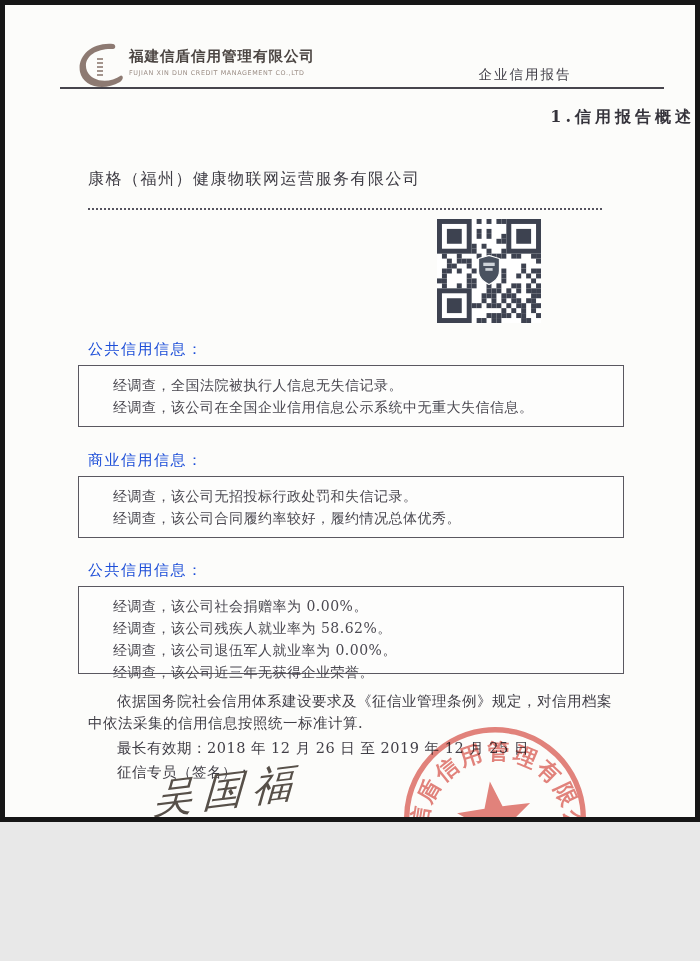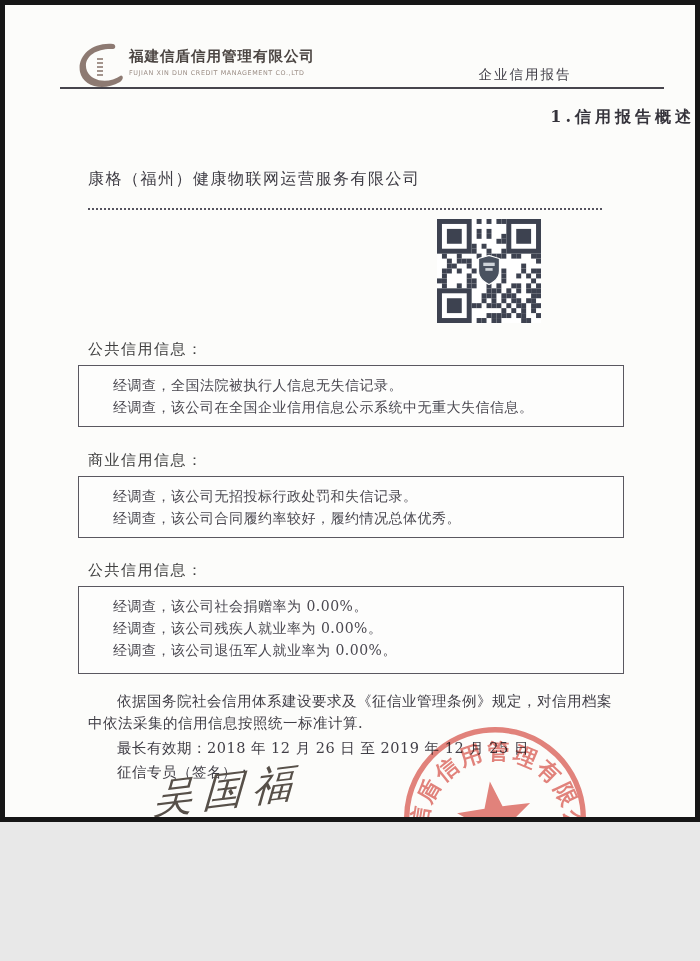--- a/index.html
+++ b/index.html
@@ -29,21 +29,21 @@
   
   .subject{left:83px;top:164px;font-size:16px;letter-spacing:1.5px;color:#3e3c44;}
   .dotted-rule{left:83px;top:203px;width:514px;border-top:2px dotted#55535e;height:0;}
 
   
   .rating{left:120px;top:226px;font-size:38px;font-weight:bold;color:#535b6c;letter-spacing:5px;}
   .rating .val{font-family:"DejaVu Sans Mono","Liberation Mono",monospace;font-size:36px;letter-spacing:0;color:#4e5668;}
   .qr{left:432px;top:214px;width:104px;height:104px;}
 
   
-  .sec-head{left:83px;font-size:15px;letter-spacing:1.5px;color:#404040;}
+  .sec-head{left:83px;font-size:15px;letter-spacing:1.5px;color:#1d4ed8;}
   .sec-box{
     left:73px;width:546px;box-sizing:border-box;
     border:1.4px solid #5a5860;
     padding:8px 10px 8px 34px;
     font-size:14px;line-height:1.58;letter-spacing:.5px;color:#4a4850;
     background:rgba(255,255,255,.4);
   }
   .h1{top:335px;} .b1{top:360px;height:62px;}
   .h2{top:446px;} .b2{top:471px;height:62px;}
   .h3{top:556px;} .b3{top:581px;height:88px;}
@@ -245,22 +245,23 @@
 
   <div class="abs sec-head h2">商业信用信息：</div>
   <div class="abs sec-box b2">
     <div>经调查，该公司无招投标行政处罚和失信记录。</div>
     <div>经调查，该公司合同履约率较好，履约情况总体优秀。</div>
   </div>
 
   <div class="abs sec-head h3">公共信用信息：</div>
   <div class="abs sec-box b3">
     <div>经调查，该公司社会捐赠率为 0.00%。</div>
-    <div>经调查，该公司残疾人就业率为 0.00%。</div>
+    <div>经调查，该公司残疾人就业率为 58.62%。</div>
     <div>经调查，该公司退伍军人就业率为 0.00%。</div>
+    <div>经调查，该公司近三年无获得企业荣誉。</div>
   </div>
 
   <div class="abs legal-block">
     <p class="legal">依据国务院社会信用体系建设要求及《征信业管理条例》规定，对信用档案中依法采集的信用信息按照统一标准计算.</p>
     <p class="validity">最长有效期：2018 年 12 月 26 日  至  2019 年 12 月 25 日</p>
     <p class="signer">征信专员（签名）：</p>
   </div>
 
   <div class="abs signature">吴国福</div>
 

